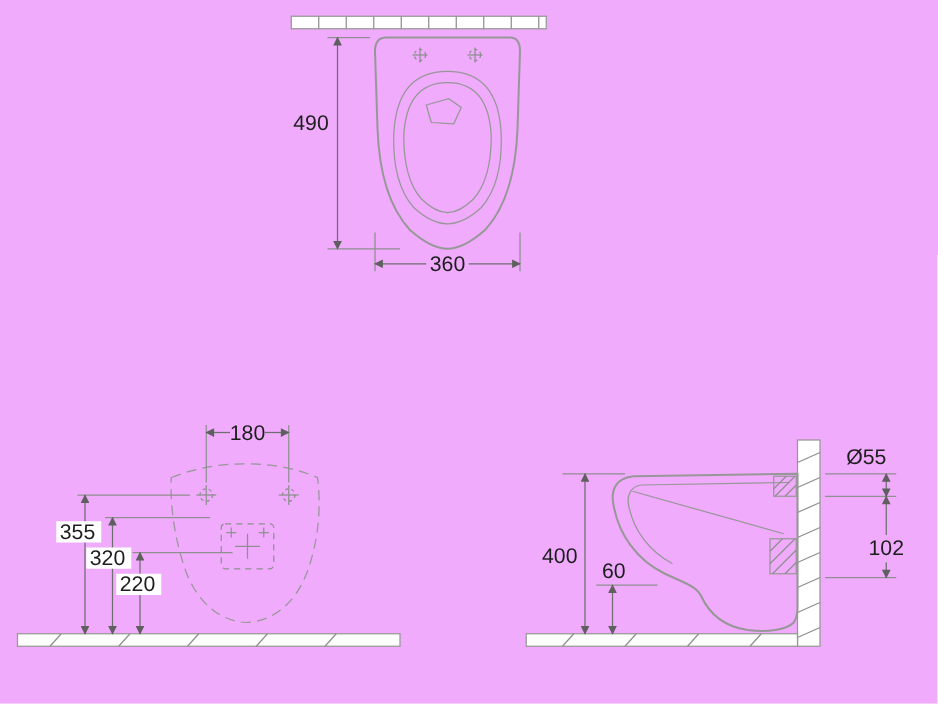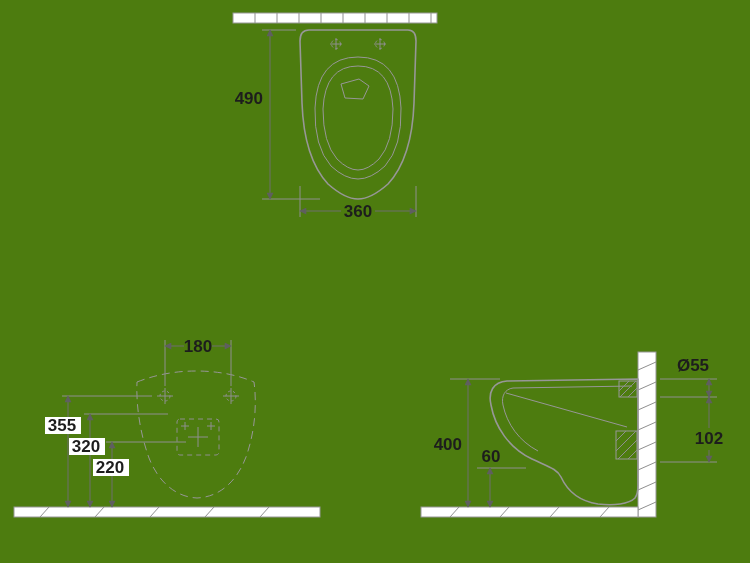--- a/index.html
+++ b/index.html
@@ -1,16 +1,16 @@
 <!DOCTYPE html>
 <html><head>
 <meta charset="utf-8">
 <style>
   html,body{margin:0;padding:0;background:#ffffff;}
-  .stage{width:750px;height:563px;background:#4d7c0f;position:relative;overflow:hidden;font-weight:bold;}
+  .stage{width:750px;height:563px;background:#f0abfc;position:relative;overflow:hidden;}
   svg{display:block;}
   .outline{fill:none;stroke:#979797;stroke-width:1.6;stroke-linejoin:round;}
   .thin{fill:none;stroke:#979797;stroke-width:1;}
   .dashedline{stroke-dasharray:8 5;}
   .smalldash{stroke-dasharray:2.5 2.5;}
   .clusterdash{stroke-dasharray:5 4;}
   .dim{stroke:#6e6e6e;stroke-width:1;fill:none;}
   .ext{stroke:#8f8f8f;stroke-width:1;fill:none;}
   .hatch{stroke:#8f8f8f;stroke-width:1;fill:none;}
   .wallfill{fill:#ffffff;stroke:#979797;stroke-width:1;}

